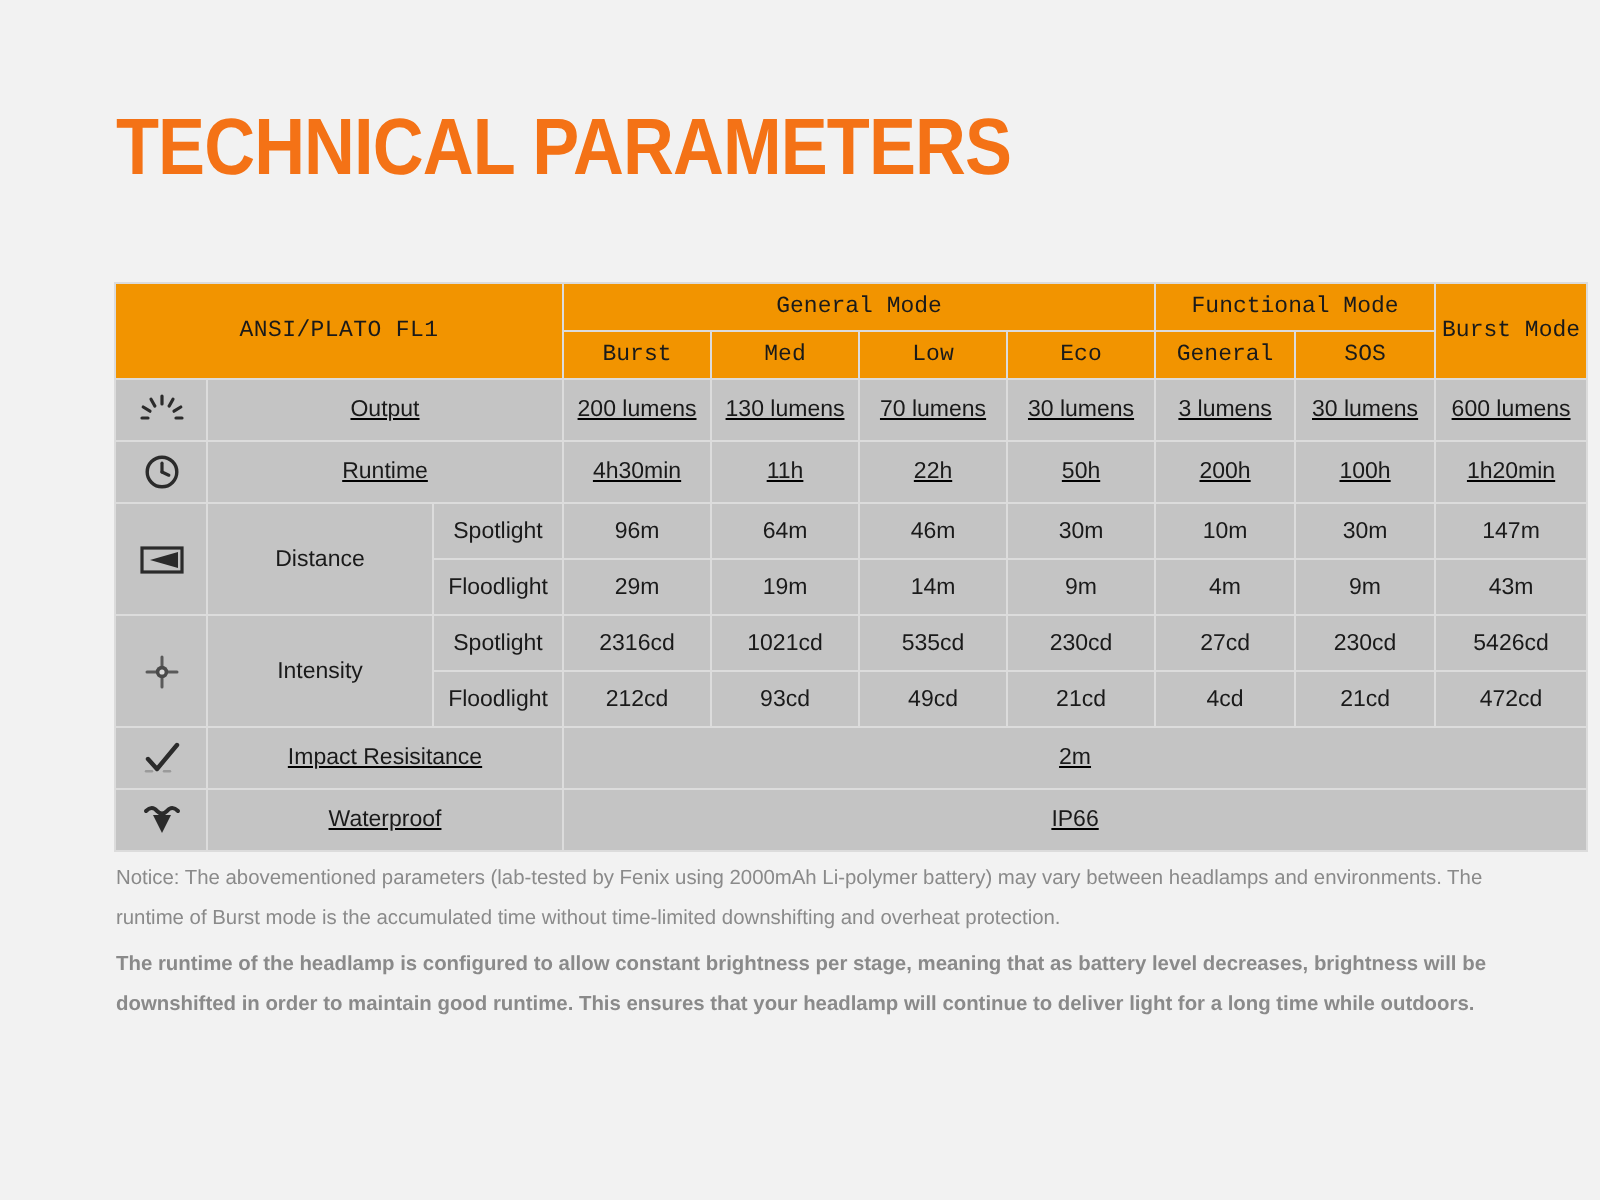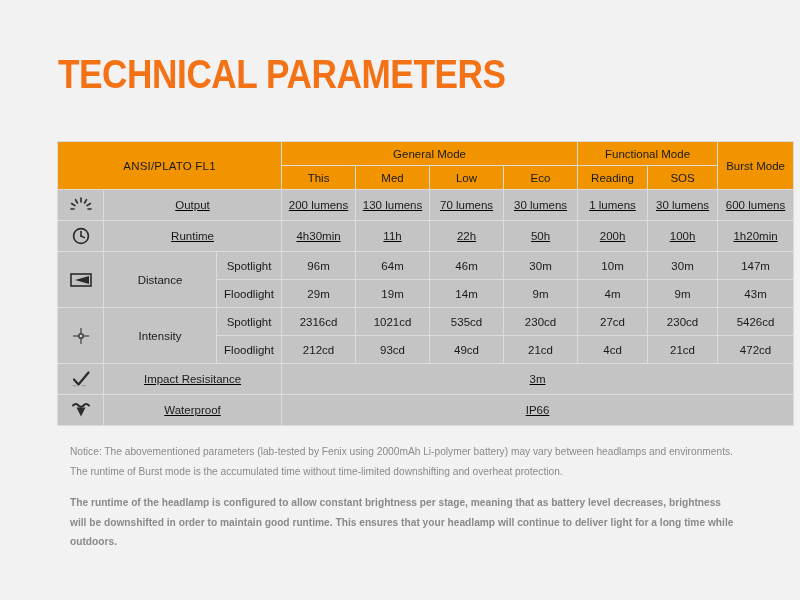--- a/index.html
+++ b/index.html
@@ -56,20 +56,21 @@
     color: #1a1a1a;
     text-align: center;
     vertical-align: middle;
     font-size: 11.5px;
     padding: 0;
   }
 
   .hdr {
     background: #f29400;
     color: #1a1a1a;
+    font-family: Liberation Mono, monospace;
   }
 
   .hdr-main {
     font-size: 15.5px;
     letter-spacing: 0.2px;
     margin-top: 32px;
   }
 
   .hdr-group {
     font-size: 12.5px;
@@ -122,21 +123,21 @@
   
   .notice {
     position: absolute;
     left: 58px;
     top: 430px;
     width: 694px;
     font-size: 10.2px;
     line-height: 19.5px;
     color: #8a8a8a;
   }
-  .notice p { margin: 12px; }
+  .notice p { margin: 0; }
   .notice p + p { margin-top: 4px; font-weight: bold; }
 </style>
 </head>
 <body>
 
 <div class="page">
 
   <div class="title">TECHNICAL PARAMETERS</div>
 
   <div class="table-wrap">
@@ -155,25 +156,25 @@
       </colgroup>
 
       <thead>
         <tr>
           <th class="hdr hdr-main" colspan="3" rowspan="2">ANSI/PLATO FL1</th>
           <th class="hdr hdr-group" colspan="4">General Mode</th>
           <th class="hdr hdr-group" colspan="2">Functional Mode</th>
           <th class="hdr hdr-burst" rowspan="2">Burst Mode</th>
         </tr>
         <tr>
-          <th class="hdr hdr-sub">This</th>
+          <th class="hdr hdr-sub">Burst</th>
           <th class="hdr hdr-sub">Med</th>
           <th class="hdr hdr-sub">Low</th>
           <th class="hdr hdr-sub">Eco</th>
-          <th class="hdr hdr-sub">Reading</th>
+          <th class="hdr hdr-sub">General</th>
           <th class="hdr hdr-sub">SOS</th>
         </tr>
       </thead>
 
       <tbody>
 
         <tr class="row-h">
           <td class="icon-cell">
             <div class="icon-box">
               <svg width="22" height="16" viewBox="0 0 22 16">
@@ -187,21 +188,21 @@
                   <line x1="21" y1="12" x2="18" y2="12"></line>
                 </g>
               </svg>
             </div>
           </td>
           <td class="cell-label" colspan="2">Output</td>
           <td class="cell-data">200 lumens</td>
           <td class="cell-data">130 lumens</td>
           <td class="cell-data">70 lumens</td>
           <td class="cell-data">30 lumens</td>
-          <td class="cell-data">1 lumens</td>
+          <td class="cell-data">3 lumens</td>
           <td class="cell-data">30 lumens</td>
           <td class="cell-data">600 lumens</td>
         </tr>
 
         <tr class="row-h">
           <td class="icon-cell">
             <div class="icon-box">
               <svg width="18" height="18" viewBox="0 0 18 18">
                 <circle cx="9" cy="9" r="7.4" fill="none" stroke="#2b2b2b" stroke-width="1.7"></circle>
                 <line x1="9" y1="9" x2="9" y2="4.6" stroke="#2b2b2b" stroke-width="1.6" stroke-linecap="round"></line>
@@ -291,21 +292,21 @@
               <svg width="20" height="18" viewBox="0 0 20 18">
                 <path d="M3 9.5 L7.5 14.5 L17.5 2.5" fill="none" stroke="#2b2b2b" stroke-width="2.2" stroke-linecap="round" stroke-linejoin="round"></path>
                 <g stroke="#9a9a9a" stroke-width="1.2" stroke-linecap="round">
                   <line x1="2" y1="15.6" x2="5" y2="15.6"></line>
                   <line x1="11" y1="15.6" x2="14" y2="15.6"></line>
                 </g>
               </svg>
             </div>
           </td>
           <td class="cell-label" colspan="2">Impact Resisitance</td>
-          <td class="cell-data" colspan="7">3m</td>
+          <td class="cell-data" colspan="7">2m</td>
         </tr>
 
         <tr class="row-h">
           <td class="icon-cell">
             <div class="icon-box">
               <svg width="24" height="16" viewBox="0 0 24 16">
                 <path d="M4 3.5 Q7 0.5 9.5 3.5 Q12 6 14.5 3.5 Q17 0.5 20 3.5" fill="none" stroke="#2b2b2b" stroke-width="2" stroke-linecap="round"></path>
                 <path d="M7.5 5.5 L16.5 5.5 L12 14.5 Z" fill="#2b2b2b"></path>
               </svg>
             </div>

